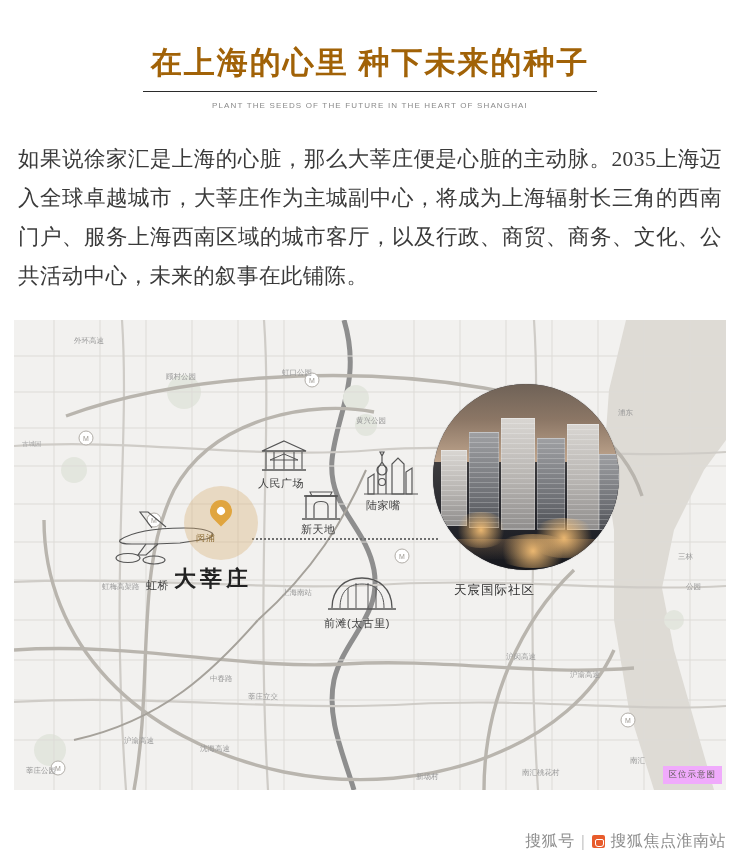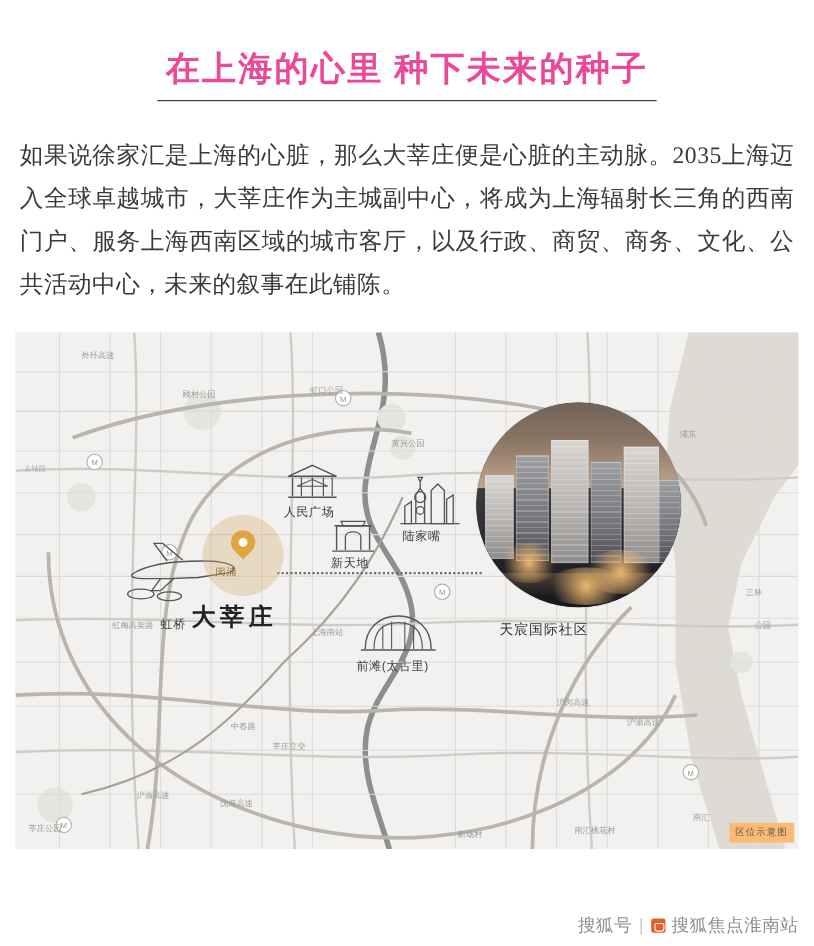--- a/index.html
+++ b/index.html
@@ -26,21 +26,21 @@
   
   .heading-block {
     padding-top: 44px;
     text-align: center;
   }
   .heading-main {
     font-family: "Liberation Serif", serif;
     font-size: 31px;
     font-weight: 700;
     letter-spacing: 2px;
-    color: #ec4899;
+    color: #a16207;
     display: inline-block;
     padding: 0 8px 8px 8px;
     border-bottom: 1px solid #2b2b2b;
     line-height: 1.25;
   }
   .heading-sub {
     margin-top: 9px;
     font-size: 8px;
     letter-spacing: 1.15px;
     color: #8a8a8a;
@@ -201,20 +201,21 @@
   
   .lm { position: absolute; }
 </style>
 </head>
 <body>
 
 <div class="page">
 
   <div class="heading-block">
     <div class="heading-main">在上海的心里 种下未来的种子</div>
+    <div class="heading-sub">PLANT THE SEEDS OF THE FUTURE IN THE HEART OF SHANGHAI</div>
   </div>
 
   <p class="body-copy">如果说徐家汇是上海的心脏，那么大莘庄便是心脏的主动脉。2035上海迈入全球卓越城市，大莘庄作为主城副中心，将成为上海辐射长三角的西南门户、服务上海西南区域的城市客厅，以及行政、商贸、商务、文化、公共活动中心，未来的叙事在此铺陈。</p>
 
   <div class="map-wrap">
 
     <svg class="map-svg" viewBox="0 0 712 470" preserveAspectRatio="none">
       <rect x="0" y="0" width="712" height="470" fill="#f2f1ef"></rect>
 
       <path d="M612,0 L712,0 L712,120 L690,150 L660,210 L648,268 L660,330 L680,400 L700,470 L640,470 L615,390 L600,300 L600,210 L590,140 L595,70 Z" fill="#dedbd5"></path>
@@ -361,21 +362,21 @@
       <div class="bld dark" style="left:104px;top:54px;  width:28px; height:92px;"></div>
       <div class="bld" style="left:134px;top:40px;  width:32px; height:106px;"></div>
       <div class="bld dark" style="left:166px;top:70px;  width:20px; height:76px;"></div>
       <div class="road-strip"></div>
       <div class="glow" style="left:20px;  top:128px; width:56px; height:36px;"></div>
       <div class="glow" style="left:96px;  top:134px; width:70px; height:40px;"></div>
       <div class="glow" style="left:60px;  top:150px; width:80px; height:34px;"></div>
     </div>
     <div class="project-label" style="left:440px; top:262px;">天宸国际社区</div>
 
-    <div style="position:absolute; right:4px; bottom:6px; background:#fdba74; color:#5d5a55; font-size:8.5px; padding:3px 6px; letter-spacing:1px;">区位示意图</div>
+    <div style="position:absolute; right:4px; bottom:6px; background:#f0abfc; color:#5d5a55; font-size:8.5px; padding:3px 6px; letter-spacing:1px;">区位示意图</div>
   </div>
 
   <div class="footer">
     <span>搜狐号</span>
     <span class="sep">|</span>
     <span class="sohu-mark"></span>
     <span>搜狐焦点淮南站</span>
   </div>
 
 </div>

